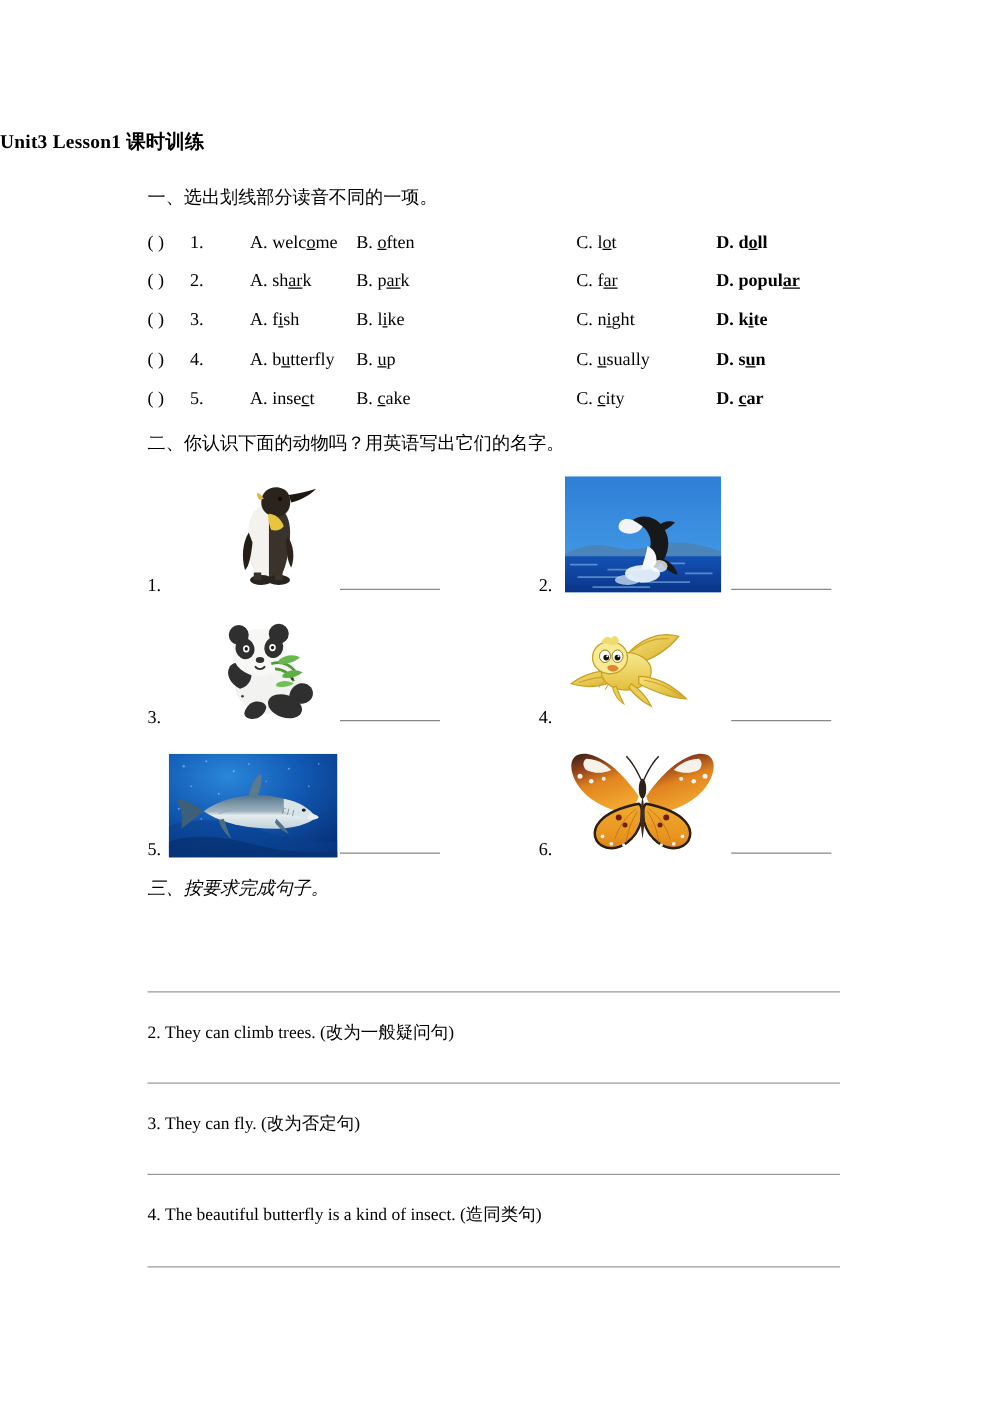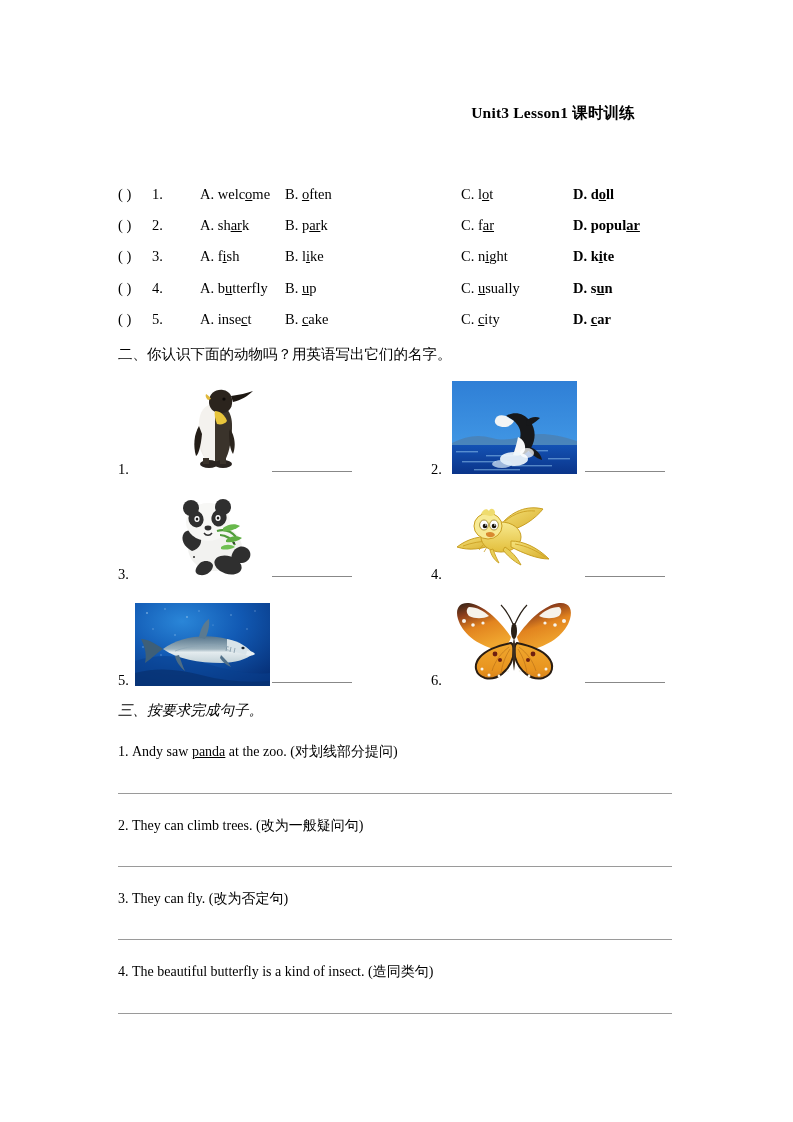--- a/index.html
+++ b/index.html
@@ -21,21 +21,21 @@
     width: 793px;
     height: 1122px;
   }
 
   
   .doc-title {
     position: absolute;
     left: 0;
     top: 103px;
     width: 635px;
-    text-align: right;
+    text-align: left;
     font-size: 15.5px;
     font-weight: bold;
     letter-spacing: 0.2px;
   }
 
   
   .section-heading {
     position: absolute;
     left: 118px;
     font-size: 14.5px;
@@ -104,20 +104,21 @@
   
   svg { display: block; }
 </style>
 </head>
 <body>
 
 <div class="page">
 
   <div class="doc-title">Unit3 Lesson1 课时训练</div>
 
+  <div class="section-heading" id="sec1-heading">一、选出划线部分读音不同的一项。</div>
 
   <div class="mc-row" style="top:186px">
     <span class="mc-paren">(    )</span>
     <span class="mc-num">1.</span>
     <span class="opt opt-a"><span>A.</span>&nbsp;<span>welc</span><span class="u">o</span><span>me</span></span>
     <span class="opt opt-b"><span>B.</span>&nbsp;<span></span><span class="u">o</span><span>ften</span></span>
     <span class="opt opt-c"><span>C.</span>&nbsp;<span>l</span><span class="u">o</span><span>t</span></span>
     <span class="opt opt-d"><span>D.</span>&nbsp;<span>d</span><span class="u">o</span><span>ll</span></span>
   </div>
 
@@ -418,23 +419,20 @@
 
         <path d="M60 27 C56 18 52 12 48 8" stroke="#2a2118" stroke-width="1.2" fill="none"></path>
         <path d="M62 27 C66 18 70 12 74 8" stroke="#2a2118" stroke-width="1.2" fill="none"></path>
       </svg>
     </div>
     <div class="pic-blank" style="left:154px; width:80px;"></div>
   </div>
 
   <div class="section-heading" id="sec3-heading">三、按要求完成句子。</div>
 
-  <div class="q-line" style="top:743px">
-    <span>1.</span>&nbsp;<span>Andy saw </span><span class="u">panda</span><span> at the zoo. (对划线部分提问)</span>
-  </div>
   <div class="answer-rule" style="top:793px"></div>
 
   <div class="q-line" style="top:817px">
     <span>2.</span>&nbsp;<span>They can climb trees. (改为一般疑问句)</span>
   </div>
   <div class="answer-rule" style="top:866px"></div>
 
   <div class="q-line" style="top:890px">
     <span>3.</span>&nbsp;<span>They can fly. (改为否定句)</span>
   </div>

